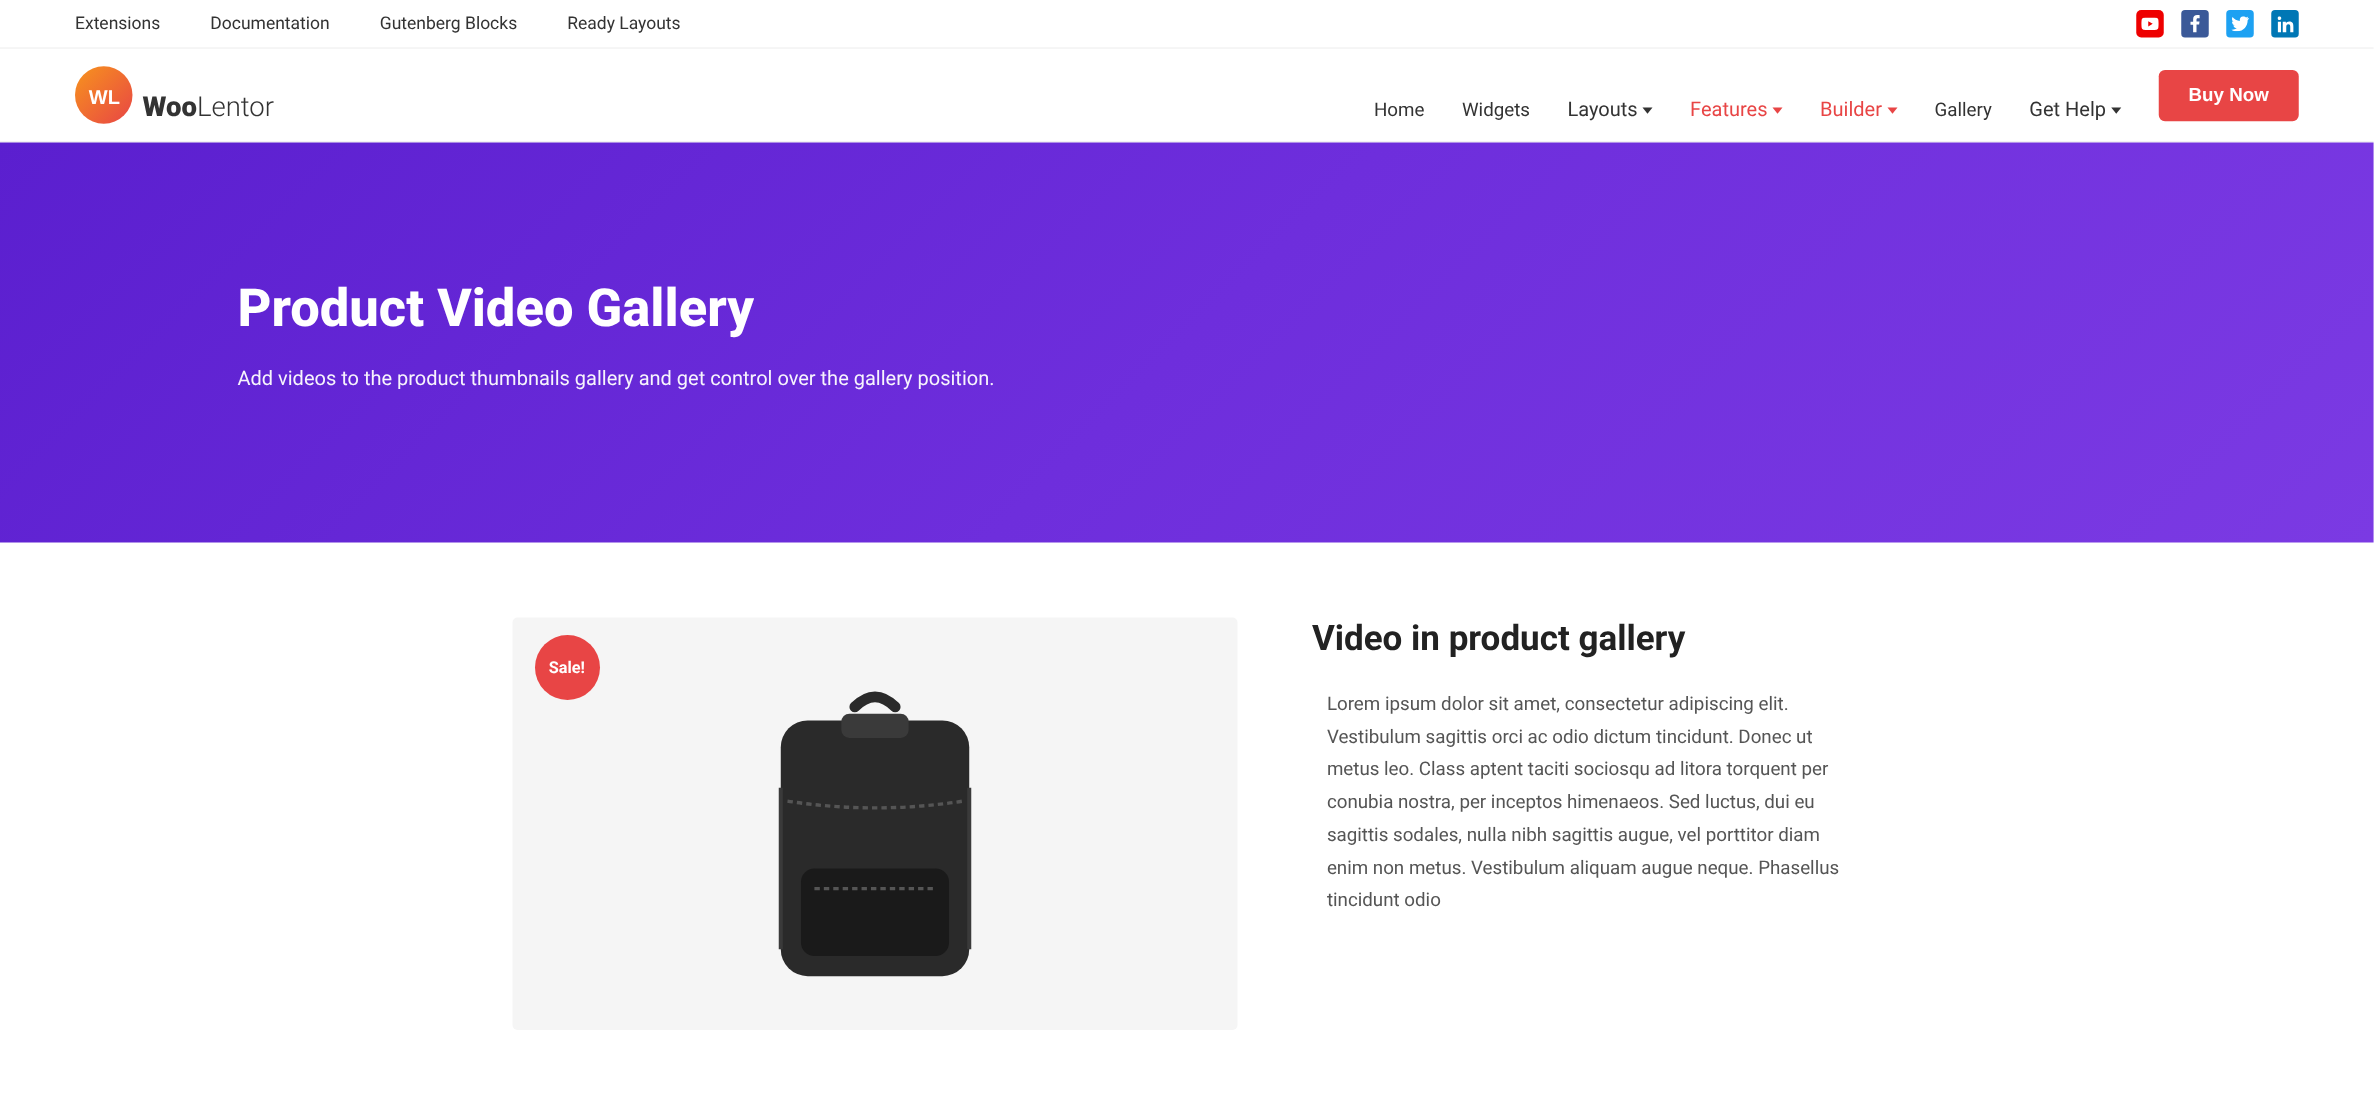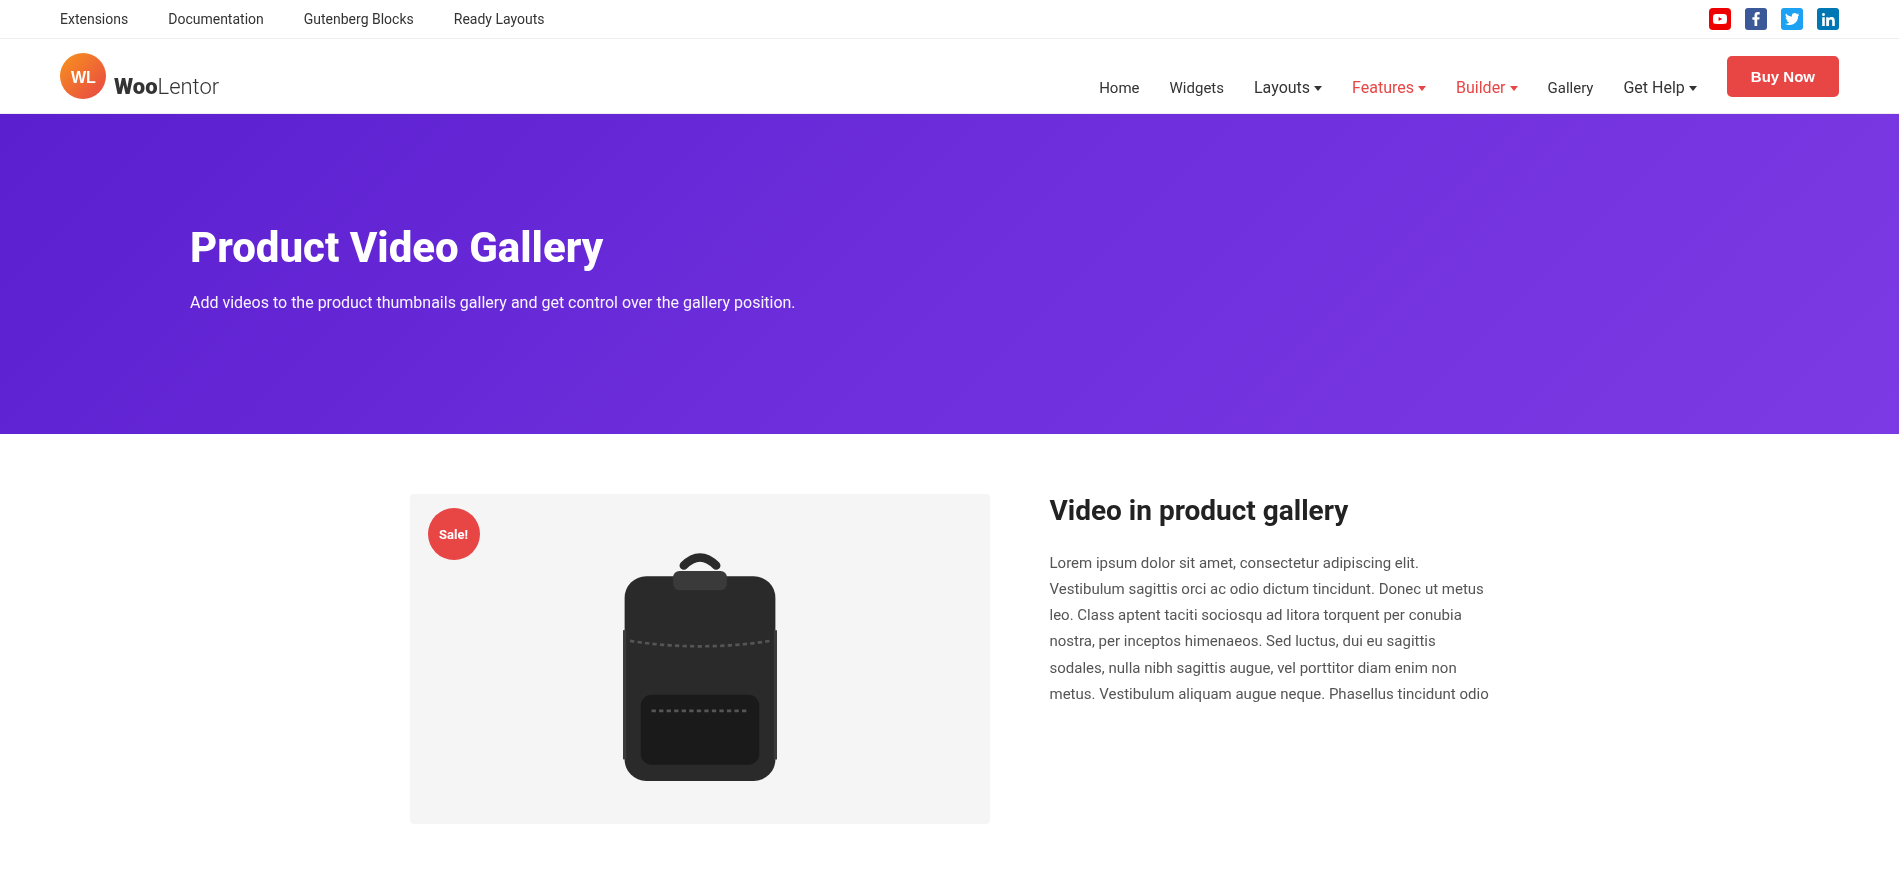--- a/index.html
+++ b/index.html
@@ -193,20 +193,21 @@
       font-size: 28px;
       font-weight: 700;
       color: #222;
       margin-bottom: 22px;
       line-height: 1.2;
     }
     .product-info-text {
       font-size: 15px;
       line-height: 1.75;
       color: #555;
+      margin-left: 12px;
     }
   </style>
 </head>
 <body>
 
 <div class="top-bar">
   <nav class="top-bar-nav">
     <a href="#">Extensions</a>
     <a href="#">Documentation</a>
     <a href="#">Gutenberg Blocks</a>

